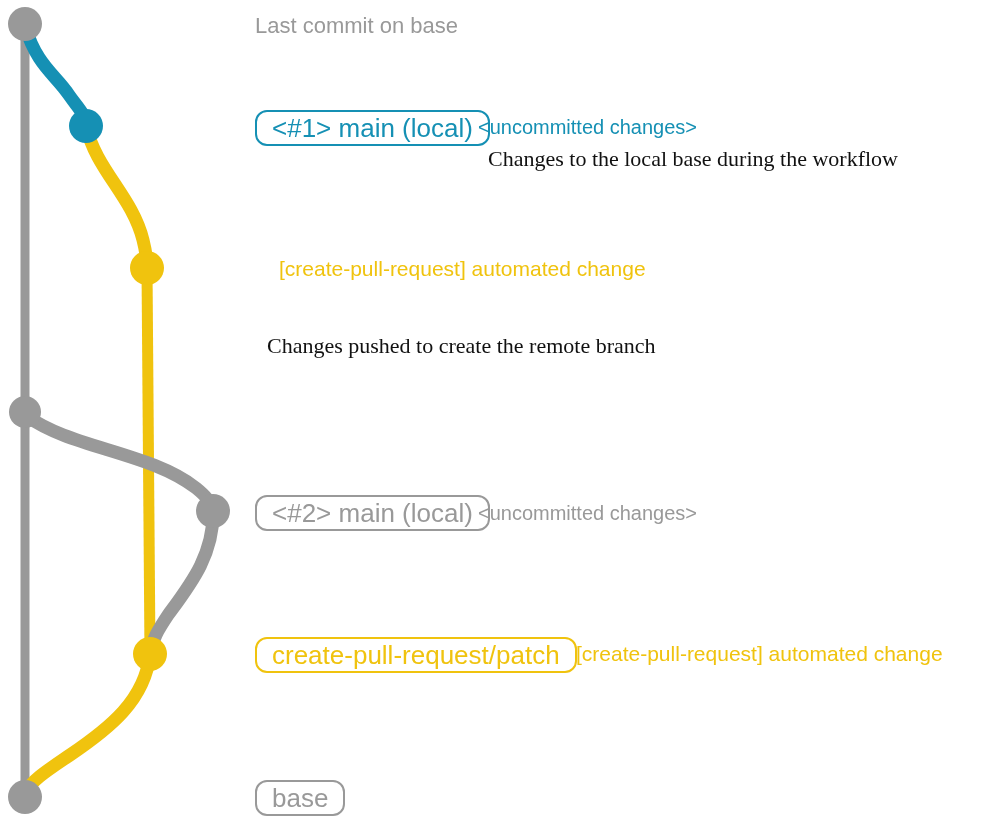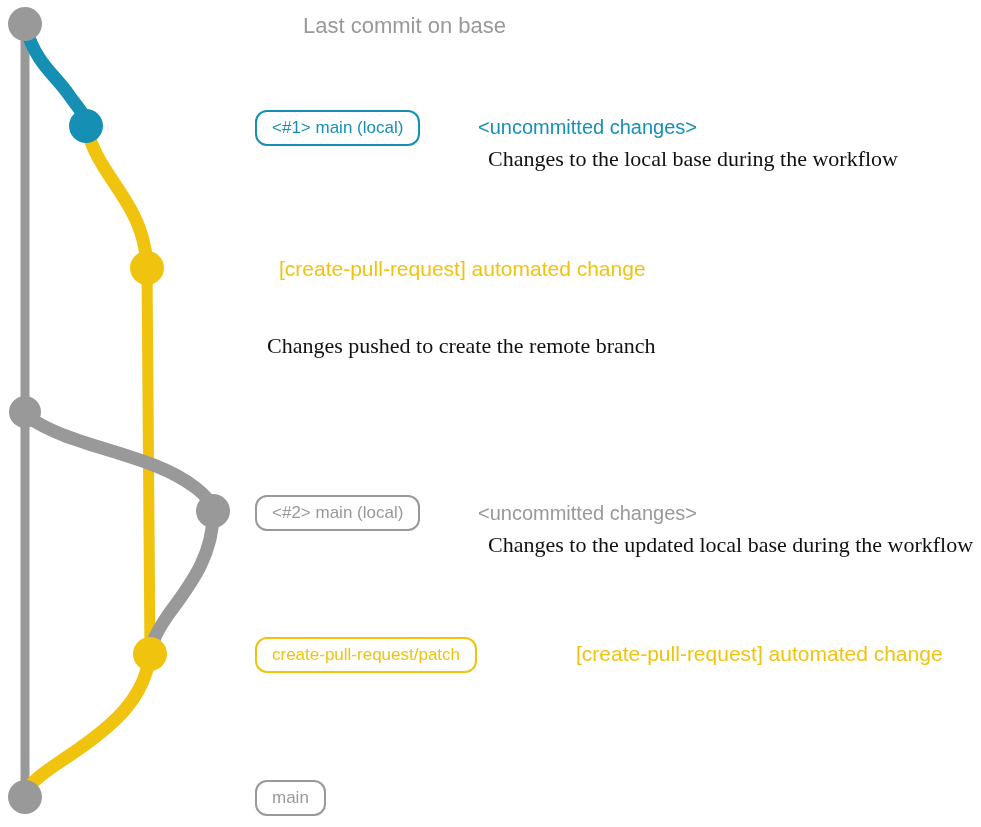--- a/index.html
+++ b/index.html
@@ -11,21 +11,20 @@
     overflow: hidden;
     font-family: "Liberation Sans", sans-serif;
   }
   .graph-svg { position: absolute; left: 0; top: 0; }
 
   .abs { position: absolute; white-space: nowrap; }
 
   .heading-gray {
     font-size: 22px;
     color: var(--c-gray);
-    margin-left: 48px;
   }
   .heading-blue {
     font-size: 20px;
     color: var(--c-blue);
   }
   .heading-yellow {
     font-size: 21px;
     color: var(--c-yellow);
     margin-left: 24px;
   }
@@ -39,21 +38,21 @@
     color: #111111;
   }
   .badge {
     position: absolute;
     display: inline-flex;
     align-items: center;
     justify-content: center;
     border: 2px solid;
     border-radius: 12px;
     padding: 4px 15px;
-    font-size: 17px;
+    font-size: 26px;
     background: #ffffff;
     white-space: nowrap;
     box-sizing: border-box;
     height: 36px;
   }
   .badge-blue   { color: var(--c-blue);   border-color: var(--c-blue); }
   .badge-gray   { color: var(--c-gray);   border-color: var(--c-gray); }
   .badge-yellow { color: var(--c-yellow); border-color: var(--c-yellow); }
 
   .stroke-gray   { stroke: var(--c-gray);   fill: none; }
@@ -98,20 +97,19 @@
   <div class="badge badge-blue" style="left:255px; top:110px;">&lt;#1&gt; main (local)</div>
   <div class="abs heading-blue" style="left:478px; top:116px;">&lt;uncommitted changes&gt;</div>
   <div class="abs desc" style="left:488px; top:146px;">Changes to the local base during the workflow</div>
 
   <div class="abs heading-yellow" style="left:255px; top:257px;">[create-pull-request] automated change</div>
   <div class="abs desc" style="left:267px; top:289px;margin-top:44px;">Changes pushed to create the remote branch</div>
 
 
   <div class="badge badge-gray" style="left:255px; top:495px;">&lt;#2&gt; main (local)</div>
   <div class="abs uncommitted-gray" style="left:478px; top:502px;">&lt;uncommitted changes&gt;</div>
-  <div class="abs desc" style="left:488px; top:532px;">Changes to the updated local base during the workflow</div>
 
   <div class="badge badge-yellow" style="left:255px; top:637px;">create-pull-request/patch</div>
   <div class="abs heading-yellow" style="left:552px; top:642px;">[create-pull-request] automated change</div>
 
-  <div class="badge badge-gray" style="left:255px; top:780px;">main</div>
+  <div class="badge badge-gray" style="left:255px; top:780px;">base</div>
 
 </div>
 
 </body></html>

